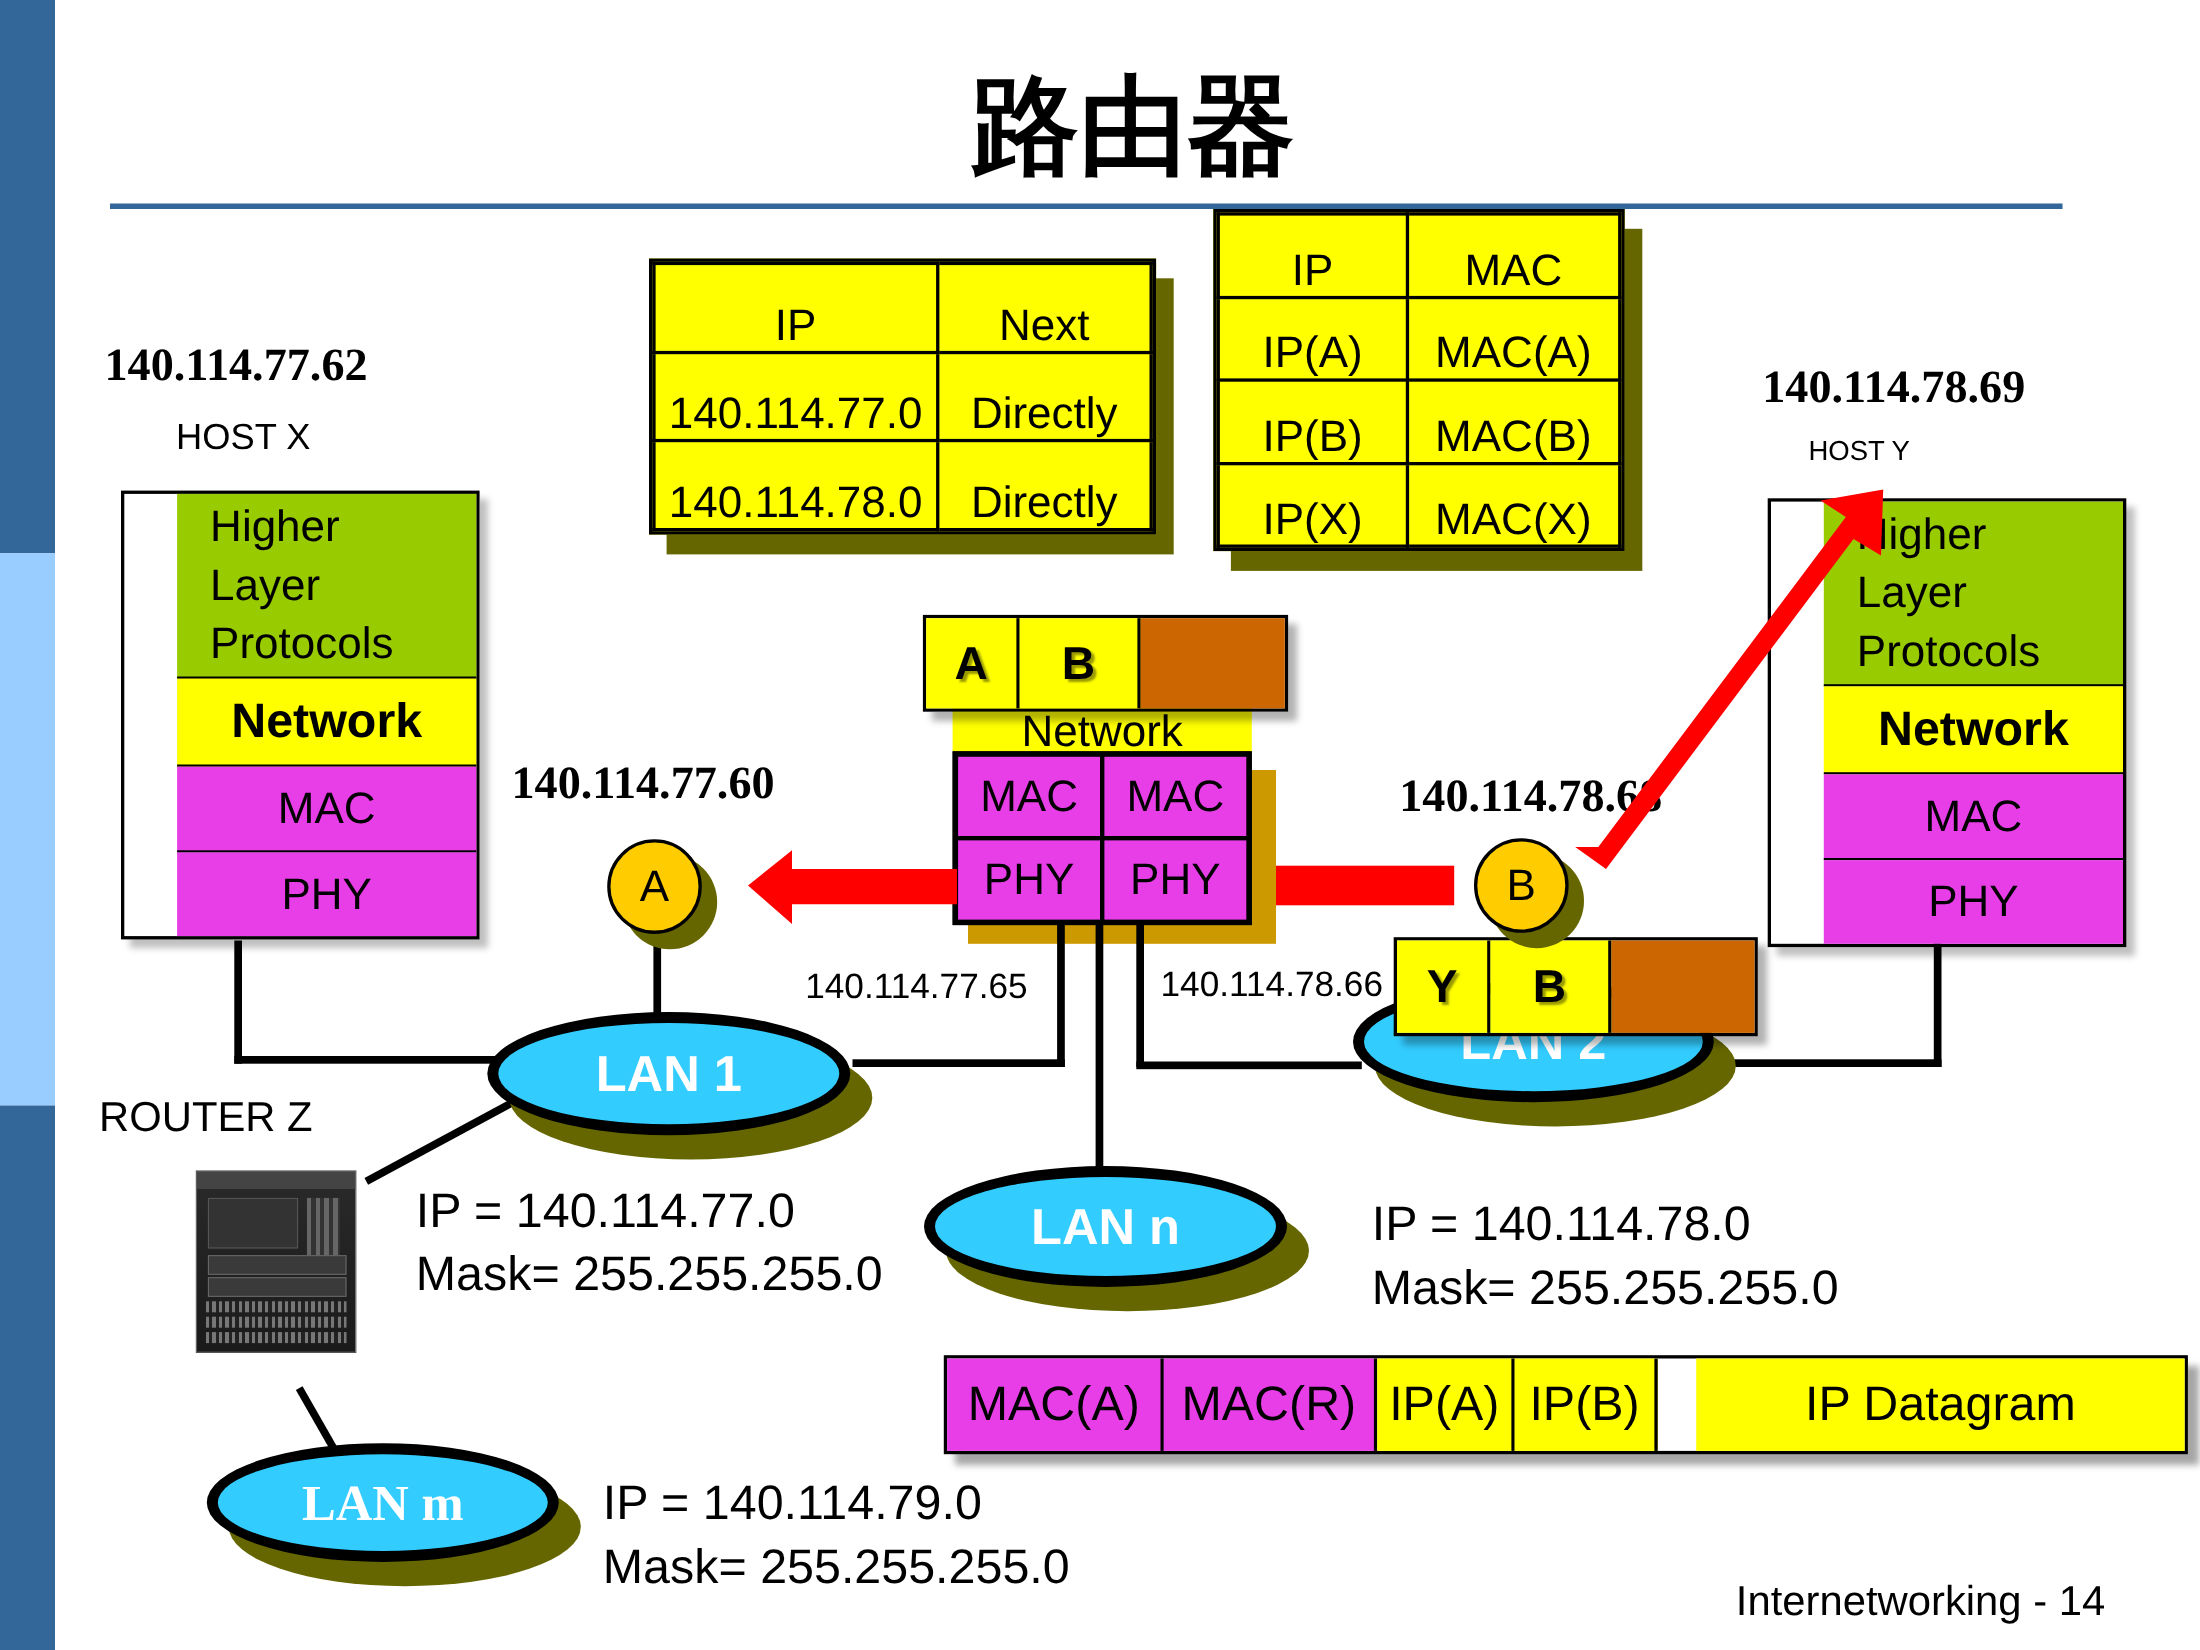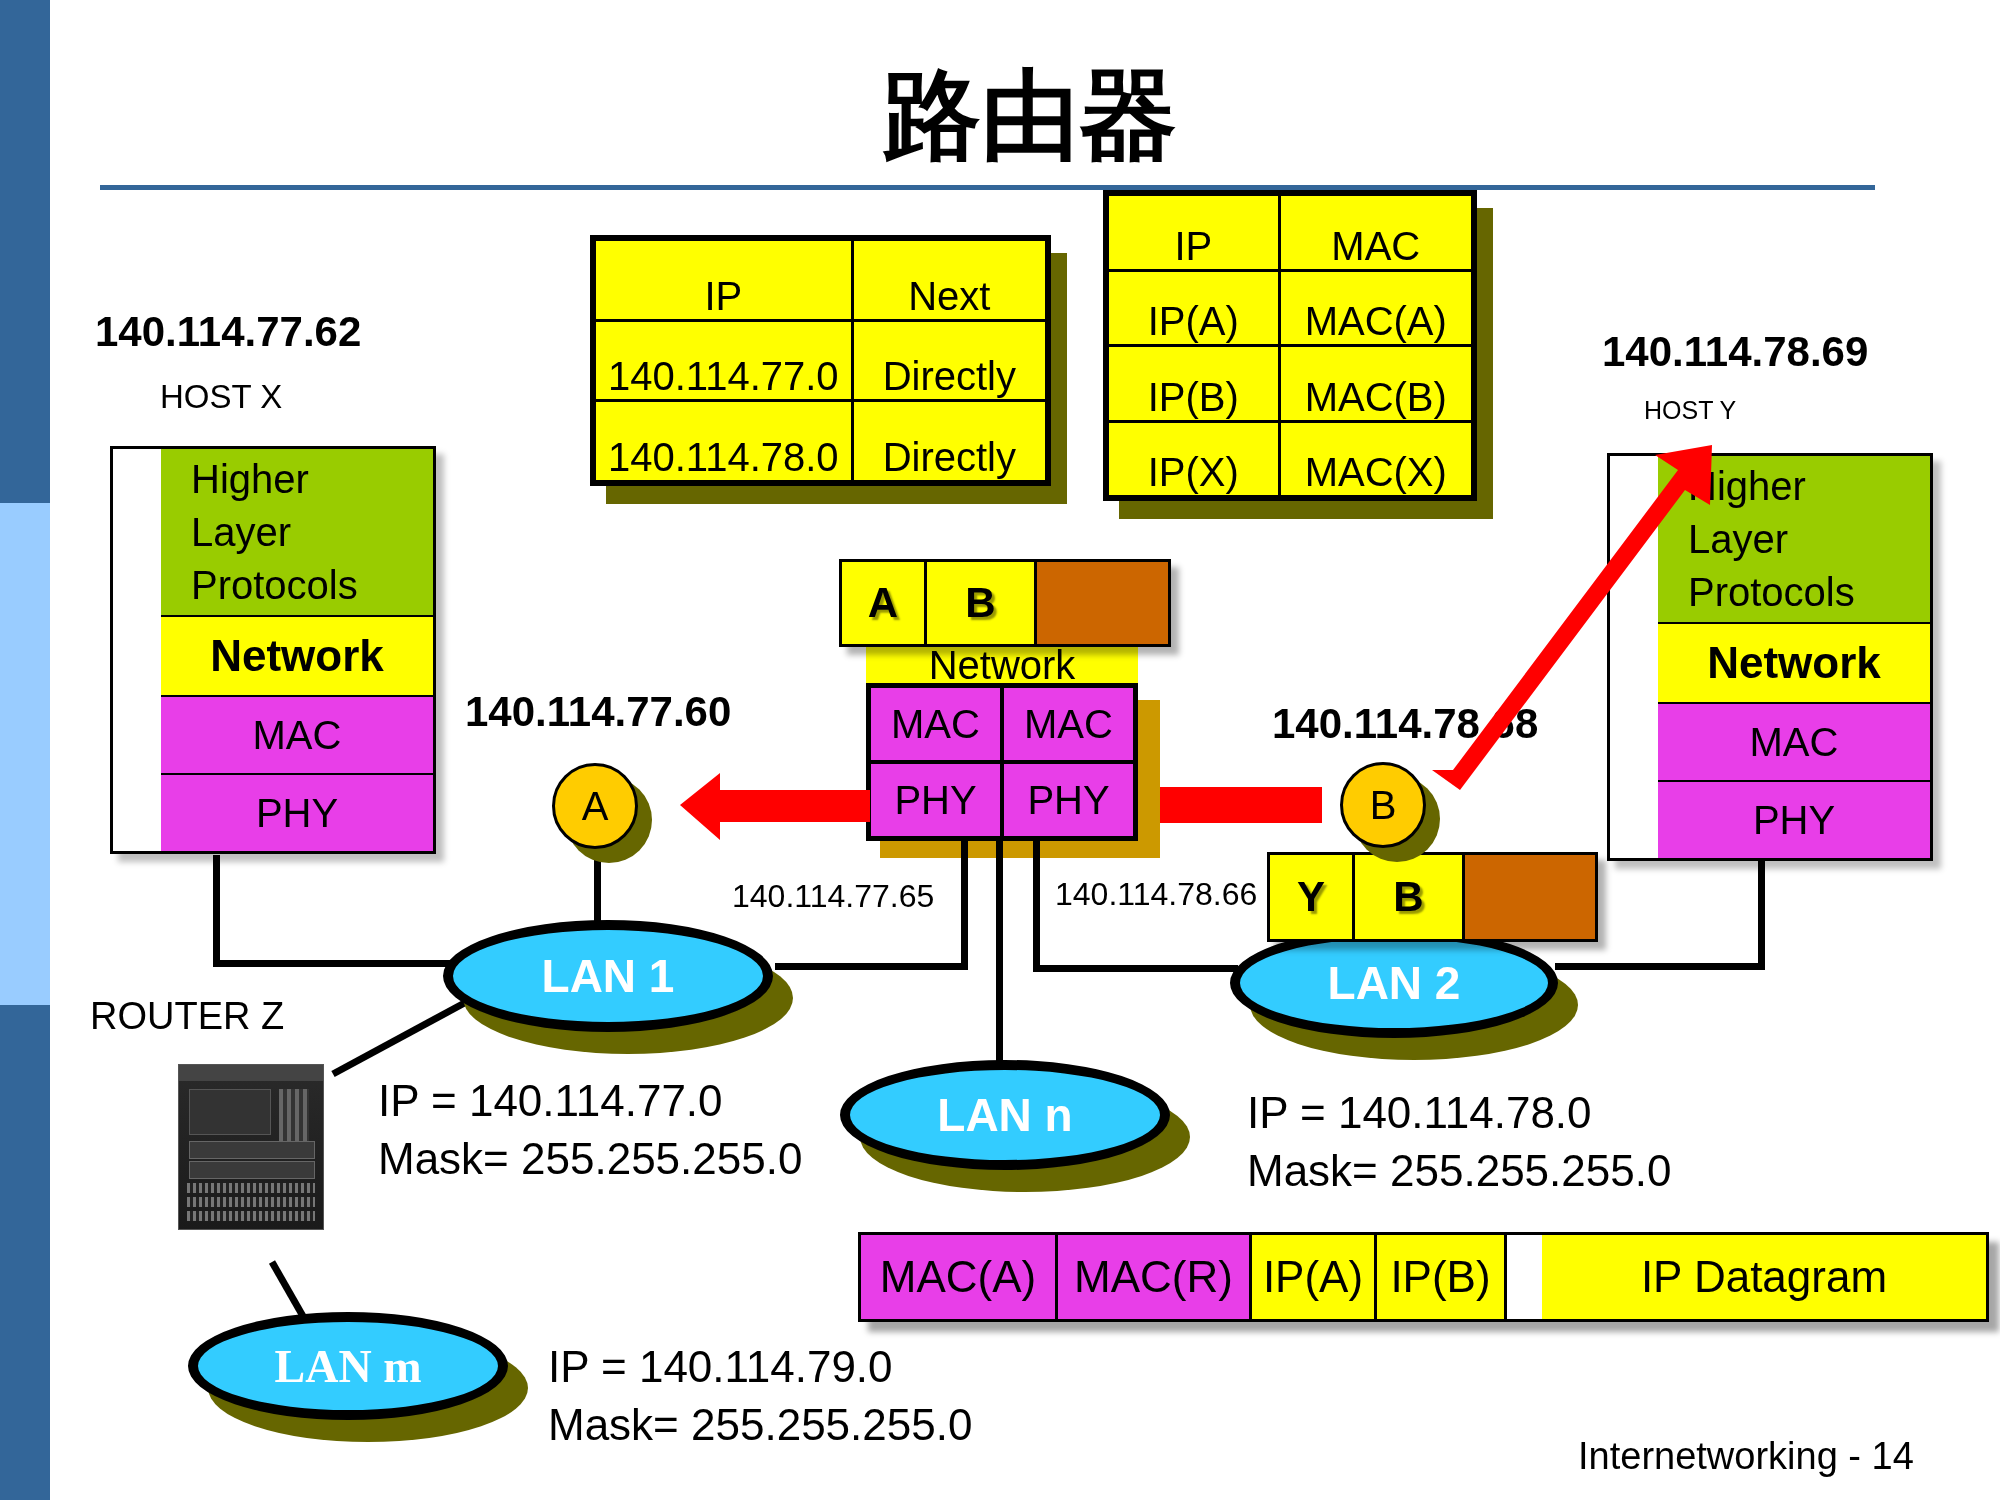--- a/index.html
+++ b/index.html
@@ -1,21 +1,21 @@
 <!DOCTYPE html>
 <html><head>
 <meta charset="utf-8">
 <style>
   html,body{margin:0;padding:0;}
   body{width:2000px;height:1500px;position:relative;background:#fff;overflow:hidden;font-family:"DejaVu Sans",sans-serif;color:#000;}
   .abs{position:absolute;}
   .sb{position:absolute;left:0;width:50px;}
   .title{position:absolute;left:700px;width:660px;top:60px;text-align:center;font-size:98px;font-weight:bold;line-height:110px;font-family:"DejaVu Sans",sans-serif;}
   .rule{position:absolute;left:100px;top:185px;width:1775px;height:5px;background:#336699;}
-  .lbl{position:absolute;font-family:Liberation Sans, sans-serif;font-weight:bold;white-space:nowrap;}
+  .lbl{position:absolute;font-family:Liberation Serif, serif;font-weight:bold;white-space:nowrap;}
   .lblr{position:absolute;font-family:"Liberation Sans",sans-serif;white-space:nowrap;}
   
   .tbl{position:absolute;border:3px solid #000;background:#ffff00;box-shadow:16px 18px 0 #666600;}
   .tbl table{border-collapse:collapse;width:100%;height:100%;}
   .tbl td{border:3px solid #000;font-family:"Liberation Sans",sans-serif;font-size:40px;text-align:center;vertical-align:bottom;padding:0 6px 0 6px;white-space:nowrap;}
   
   .stack{position:absolute;border:3px solid #000;box-shadow:8px 8px 6px rgba(0,0,0,0.25);padding-left:48px;}
   .layer{display:flex;align-items:center;justify-content:center;border-bottom:2px solid #000;font-family:"Liberation Sans",sans-serif;font-size:40px;text-align:center;box-sizing:border-box;}
   .layer:last-child{border-bottom:none;}
   .green{background:#99cc00;}
@@ -135,21 +135,21 @@
 <div class="line" style="left:1385px;top:835px;width:6px;height:30px;"></div>
 <div class="line" style="left:1555px;top:963px;width:210px;height:7px;"></div>
 <div class="line" style="left:1758px;top:858px;width:7px;height:112px;"></div>
 
 <svg class="overlay" width="2000" height="1500">
   <line x1="470" y1="1000" x2="333" y2="1074" stroke="#000" stroke-width="7"></line>
   <line x1="272" y1="1262" x2="312" y2="1332" stroke="#000" stroke-width="7"></line>
 </svg>
 
 <div class="lan" style="left:443px;top:920px;width:330px;height:112px;">LAN 1</div>
-<div class="lan" style="left:1230px;top:928px;width:328px;height:110px;">LAN 2</div>
+<div class="lan" style="left:1230px;top:892px;width:328px;height:110px;">LAN 2</div>
 <div class="lan" style="left:840px;top:1060px;width:330px;height:110px;">LAN n</div>
 <div class="lan" style="left:188px;top:1312px;width:320px;height:108px;font-family:Liberation Serif, serif;">LAN m</div>
 
 <div class="pkt" style="left:1267px;top:852px;width:325px;height:84px;">
   <div class="yellow" style="width:85px;">Y</div>
   <div class="yellow" style="width:110px;">B</div>
   <div class="brown" style="flex:1;"></div>
 </div>
 
 <div class="lbl" style="left:465px;top:688px;font-size:42px;">140.114.77.60</div>

